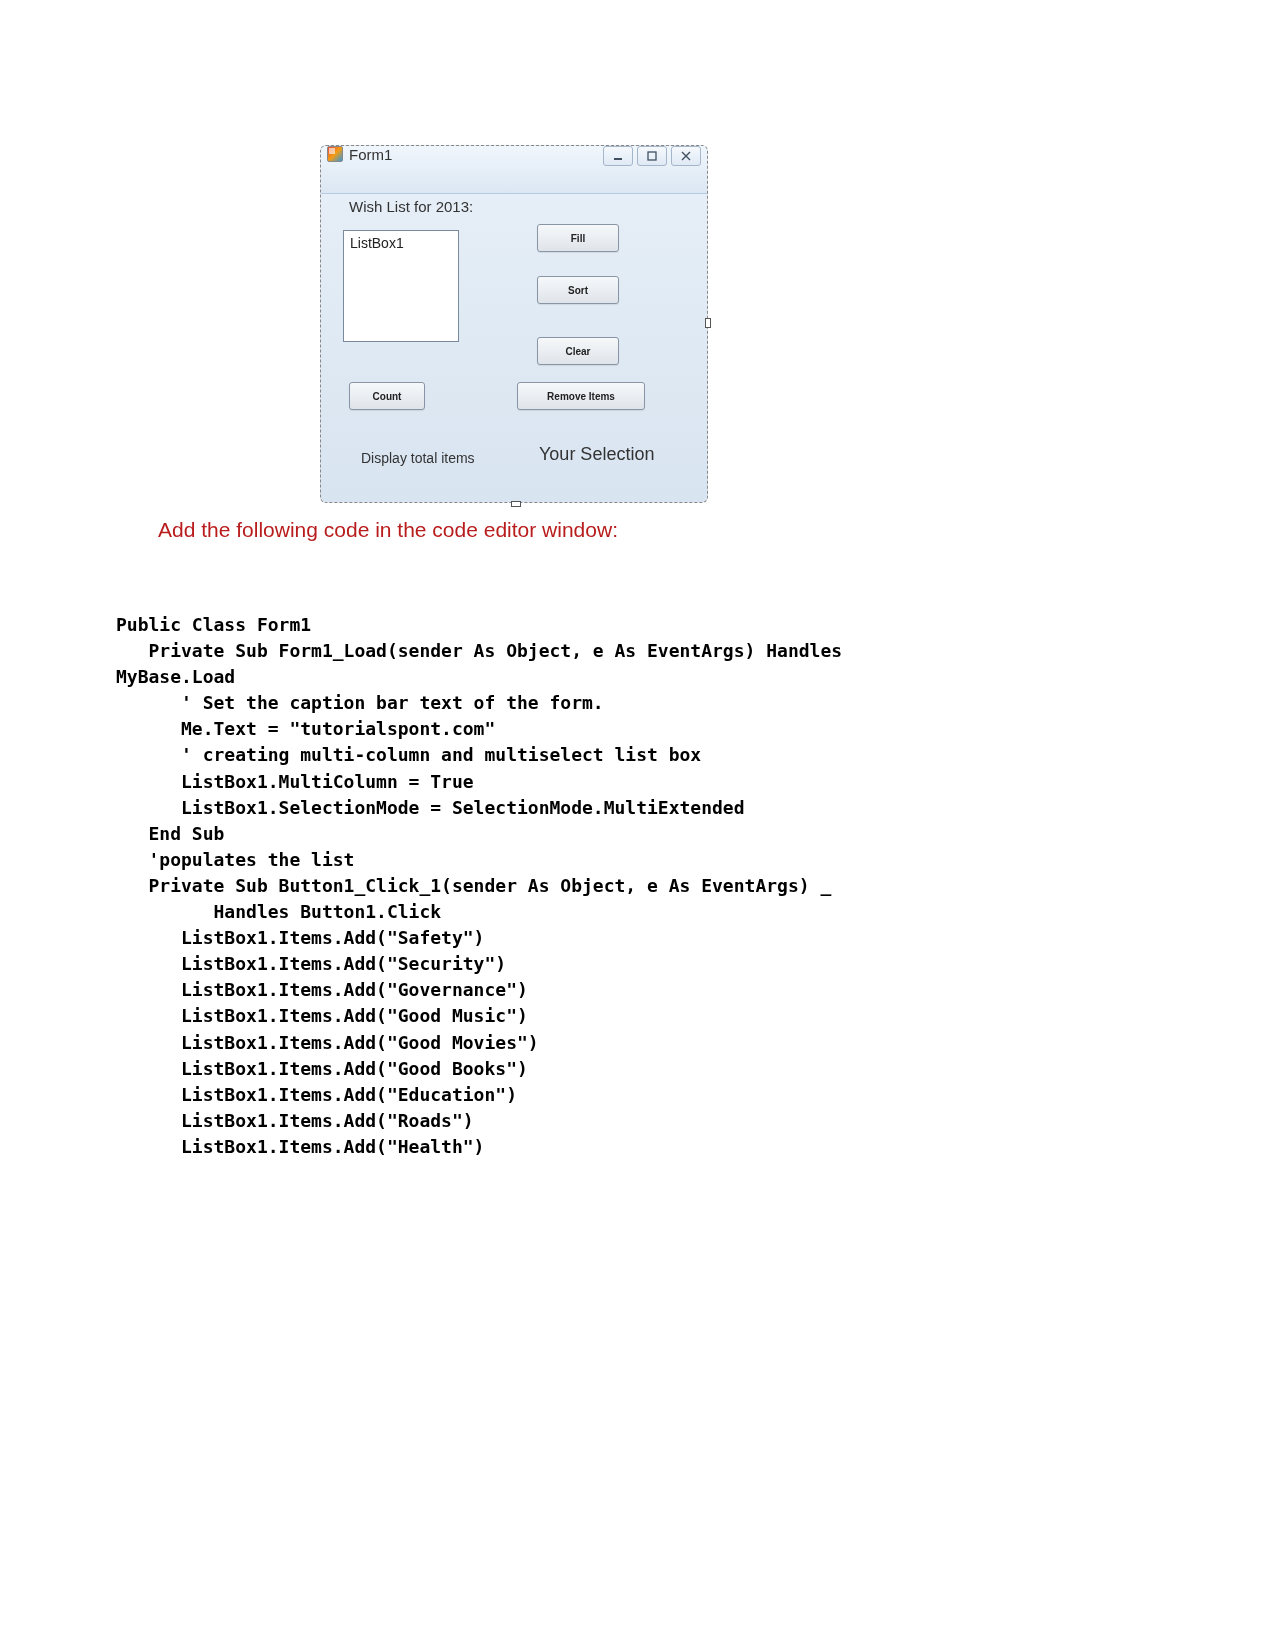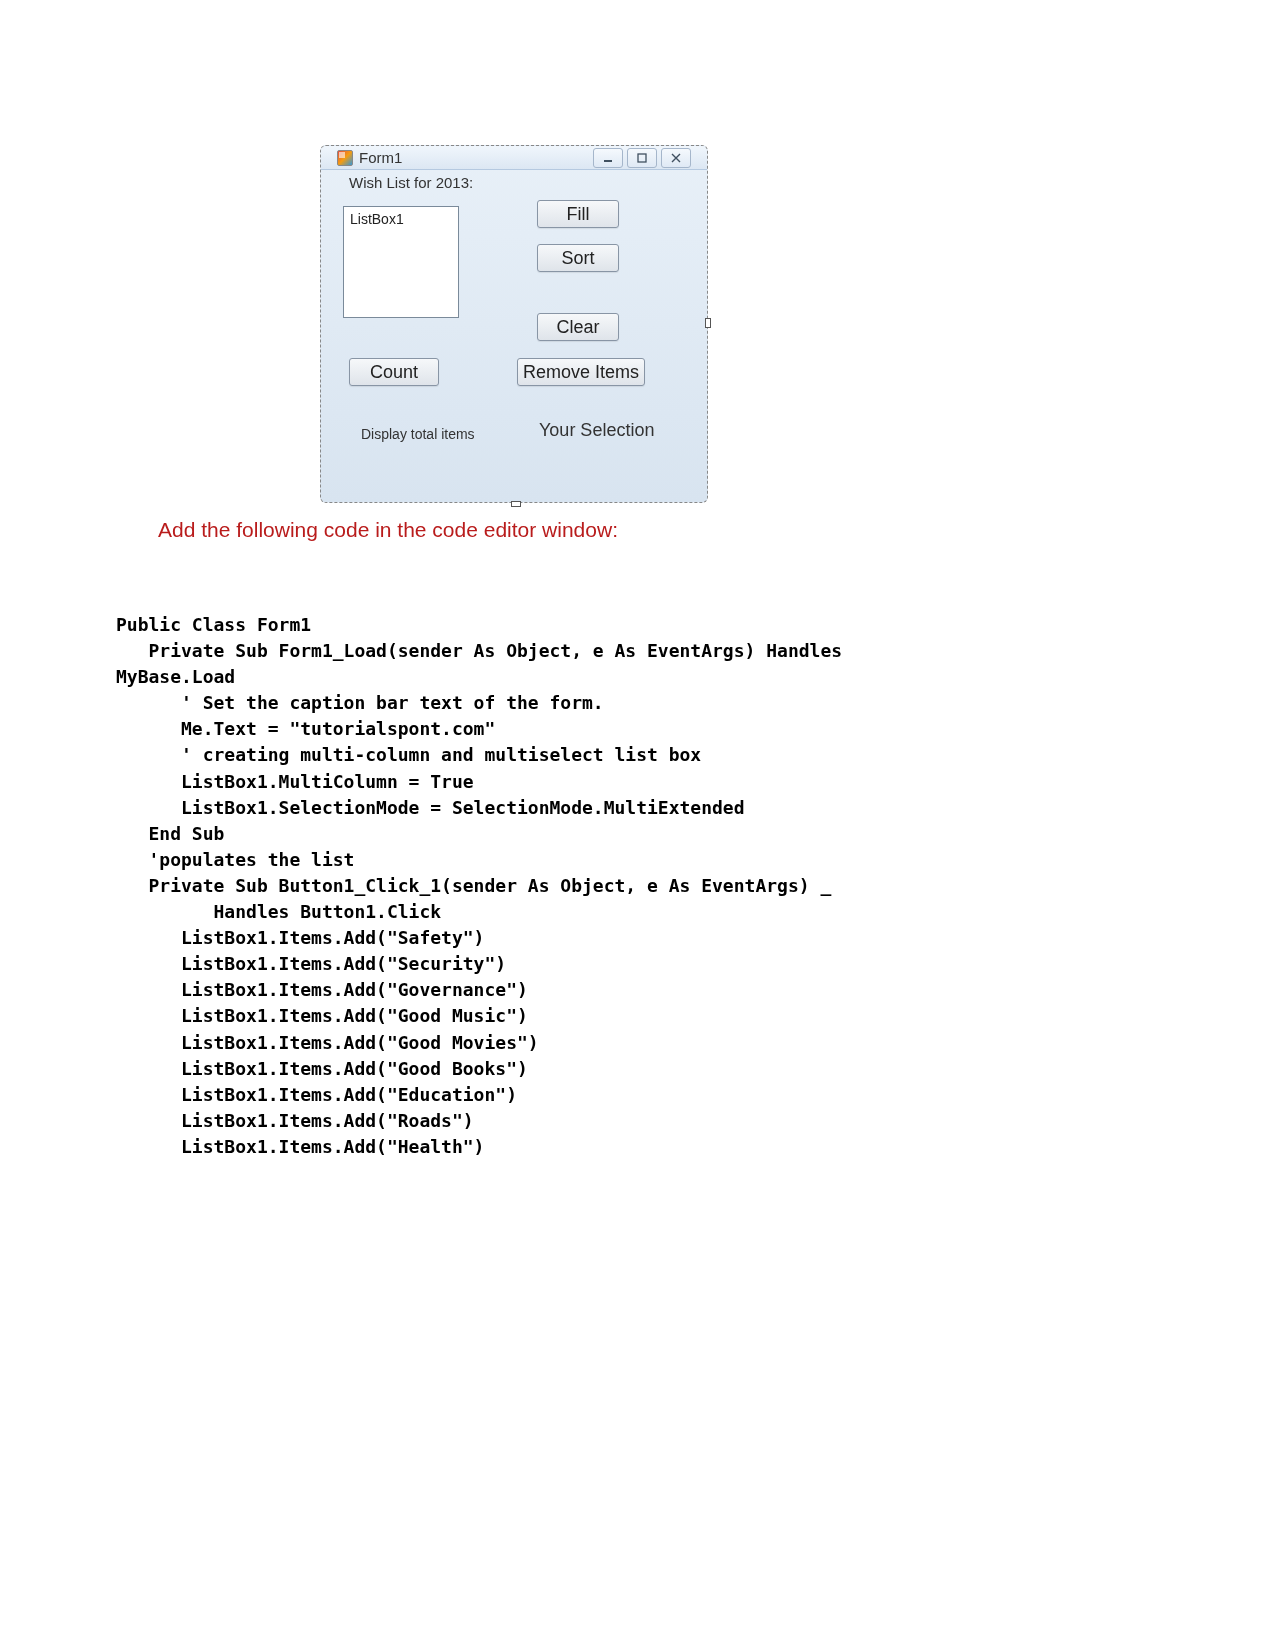--- a/index.html
+++ b/index.html
@@ -16,27 +16,27 @@
       position: absolute;
       left: 320px;
       top: 145px;
       width: 388px;
       height: 358px;
       border: 1px dashed #888;
       background: linear-gradient(to bottom, #e8f0f8 0%, #d8e4f0 100%);
       border-radius: 6px;
     }
     .titlebar {
-      height: 24px;
+      height: 48px;
       background: linear-gradient(to bottom, #f0f6fc, #dce7f3);
       border-bottom: 1px solid #b5c9e0;
       border-radius: 6px 6px 0 0;
       display: flex;
-      align-items: center;
-      padding: 0 16px;
+      align-items: flex-start;
+      padding: 0 6px;
     }
     .form-icon {
       width: 16px;
       height: 16px;
       margin-right: 6px;
       background: linear-gradient(135deg, #e74c3c 0%, #f39c12 50%, #3498db 100%);
       border: 1px solid #888;
       border-radius: 2px;
       position: relative;
     }
@@ -96,32 +96,33 @@
       font-size: 14px;
       color: #222;
     }
     .win-button {
       position: absolute;
       width: 82px;
       height: 28px;
       border: 1px solid #8895a5;
       border-radius: 3px;
       background: linear-gradient(to bottom, #f6f8fa, #dfe4ea);
-      font-size: 18px;
+      font-size: 10px;
       color: #222;
       display: flex;
       align-items: center;
       justify-content: center;
       cursor: pointer;
       box-shadow: 0 1px 1px rgba(0,0,0,0.08);
+      font-weight: bold;
     }
     .btn-fill { top: 30px; left: 216px; }
-    .btn-sort { top: 74px; left: 216px; }
+    .btn-sort { top: 82px; left: 216px; }
     .btn-clear { top: 130px; left: 216px; margin-top: 13px; }
-    .btn-count { top: 188px; left: 28px; width: 90px; }
+    .btn-count { top: 188px; left: 28px; width: 76px; }
     .btn-remove { top: 188px; left: 196px; width: 128px; }
     .display-label {
       position: absolute;
       top: 256px;
       left: 40px;
       font-size: 14px;
       color: #333;
     }
     .selection-label {
       position: absolute;

